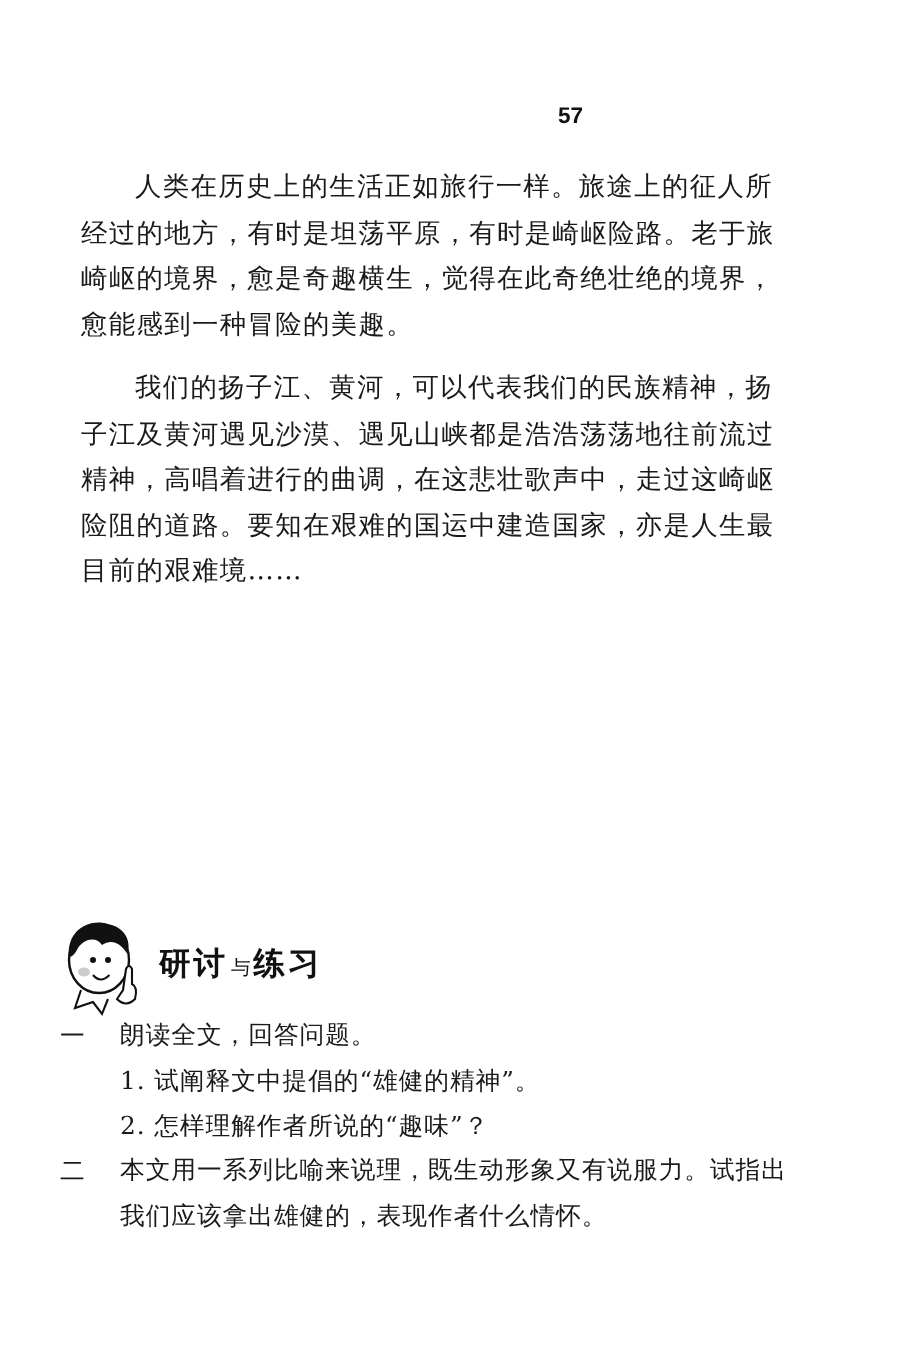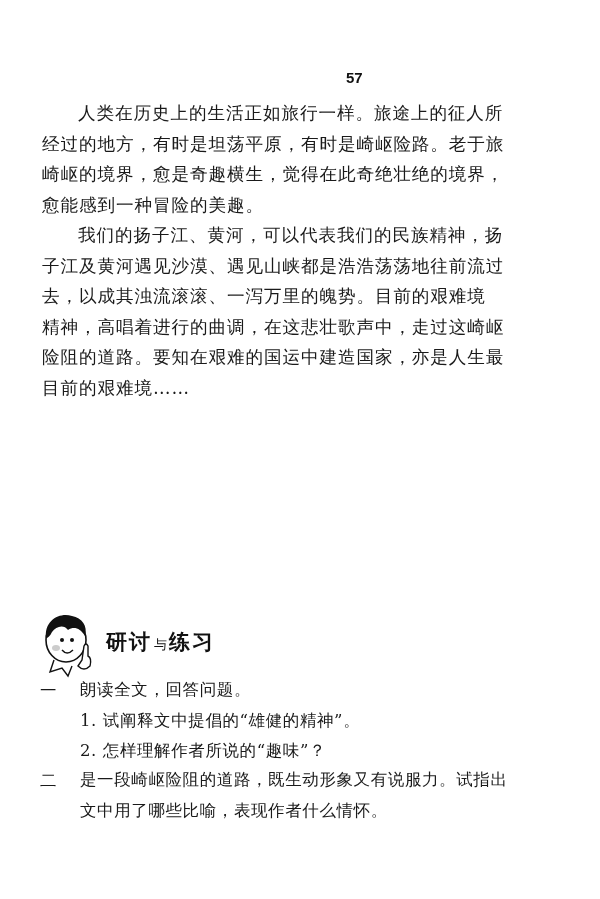--- a/index.html
+++ b/index.html
@@ -6,25 +6,25 @@
   body {
     width: 600px; height: 899px; background: #ffffff; position: relative; overflow: hidden;
     font-family: "DejaVu Serif", "Liberation Serif", serif; color: #1a1a1a;
   }
   .running-header {
     position: absolute; top: 66px; left: 346px; width: 200px; height: 22px;
     display: flex; align-items: center;
   }
   .running-title { font-size: 13px; font-weight: bold; letter-spacing: 0.5px; color: #222; }
   .page-number {
-    font-family: "Liberation Sans", "DejaVu Sans", sans-serif;
+    margin-left: 26px; font-family: "Liberation Sans", "DejaVu Sans", sans-serif;
     font-size: 15px; font-weight: bold; color: #111;
   }
   .body-text { position: absolute; left: 42px; top: 98px; width: 492px; }
-  .para { margin: 0; font-size: 17.6px; line-height: 30.5px; letter-spacing: 0.9px; text-align: justify; }
+  .para { margin: 12px; font-size: 17.6px; line-height: 30.5px; letter-spacing: 0.9px; text-align: justify; }
   .para .ln { display: block; white-space: nowrap; }
   .para .ln.indent { padding-left: 36px; }
 
   .exercise-header { position: absolute; left: 38px; top: 610px; height: 70px; width: 300px; }
   .cartoon { position: absolute; left: 0; top: 0; width: 62px; height: 68px; }
   .exercise-title {
     position: absolute; left: 68px; top: 18px; font-family: Liberation Sans, sans-serif;
     font-weight: bold; font-size: 21px; letter-spacing: 2px; color: #111;
   }
   .exercise-title .small { font-size: 13px; font-weight: normal; letter-spacing: 0; margin: 0 2px; }
@@ -46,21 +46,20 @@
 <div class="body-text">
   <p class="para">
     <span class="ln indent">人类在历史上的生活正如旅行一样。旅途上的征人所</span>
     <span class="ln">经过的地方，有时是坦荡平原，有时是崎岖险路。老于旅</span>
     <span class="ln">崎岖的境界，愈是奇趣横生，觉得在此奇绝壮绝的境界，</span>
     <span class="ln">愈能感到一种冒险的美趣。</span>
   </p>
   <p class="para">
     <span class="ln indent">我们的扬子江、黄河，可以代表我们的民族精神，扬</span>
     <span class="ln">子江及黄河遇见沙漠、遇见山峡都是浩浩荡荡地往前流过</span>
-    <span class="ln">去，以成其浊流滚滚、一泻万里的魄势。目前的艰难境</span>
     <span class="ln">精神，高唱着进行的曲调，在这悲壮歌声中，走过这崎岖</span>
     <span class="ln">险阻的道路。要知在艰难的国运中建造国家，亦是人生最</span>
     <span class="ln">目前的艰难境……</span>
   </p>
 </div>
 
 <div class="exercise-header">
   <svg class="cartoon" viewBox="0 0 62 68">
     <ellipse cx="28" cy="30" rx="20" ry="22" fill="#fff" stroke="#111" stroke-width="1.6"></ellipse>
     <path d="M8,28 C6,10 22,2 34,6 C44,8 50,16 47,26 C42,18 36,16 30,20 C26,14 18,16 14,22 C12,26 10,28 8,28 Z" fill="#111"></path>
@@ -82,18 +81,18 @@
     <span class="q-text">朗读全文，回答问题。</span>
   </div>
   <div class="q-row q-sub">
     <span>1. 试阐释文中提倡的“雄健的精神”。</span>
   </div>
   <div class="q-row q-sub">
     <span>2. 怎样理解作者所说的“趣味”？</span>
   </div>
   <div class="q-row">
     <span class="q-num">二</span>
-    <span class="q-text">是一段崎岖险阻的道路，既生动形象又有说服力。试指出</span>
+    <span class="q-text">本文用一系列比喻来说理，既生动形象又有说服力。试指出</span>
   </div>
   <div class="q-row q-cont">
-    <span>文中用了哪些比喻，表现作者什么情怀。</span>
+    <span>我们应该拿出雄健的，表现作者什么情怀。</span>
   </div>
 </div>
 
 </body></html>

